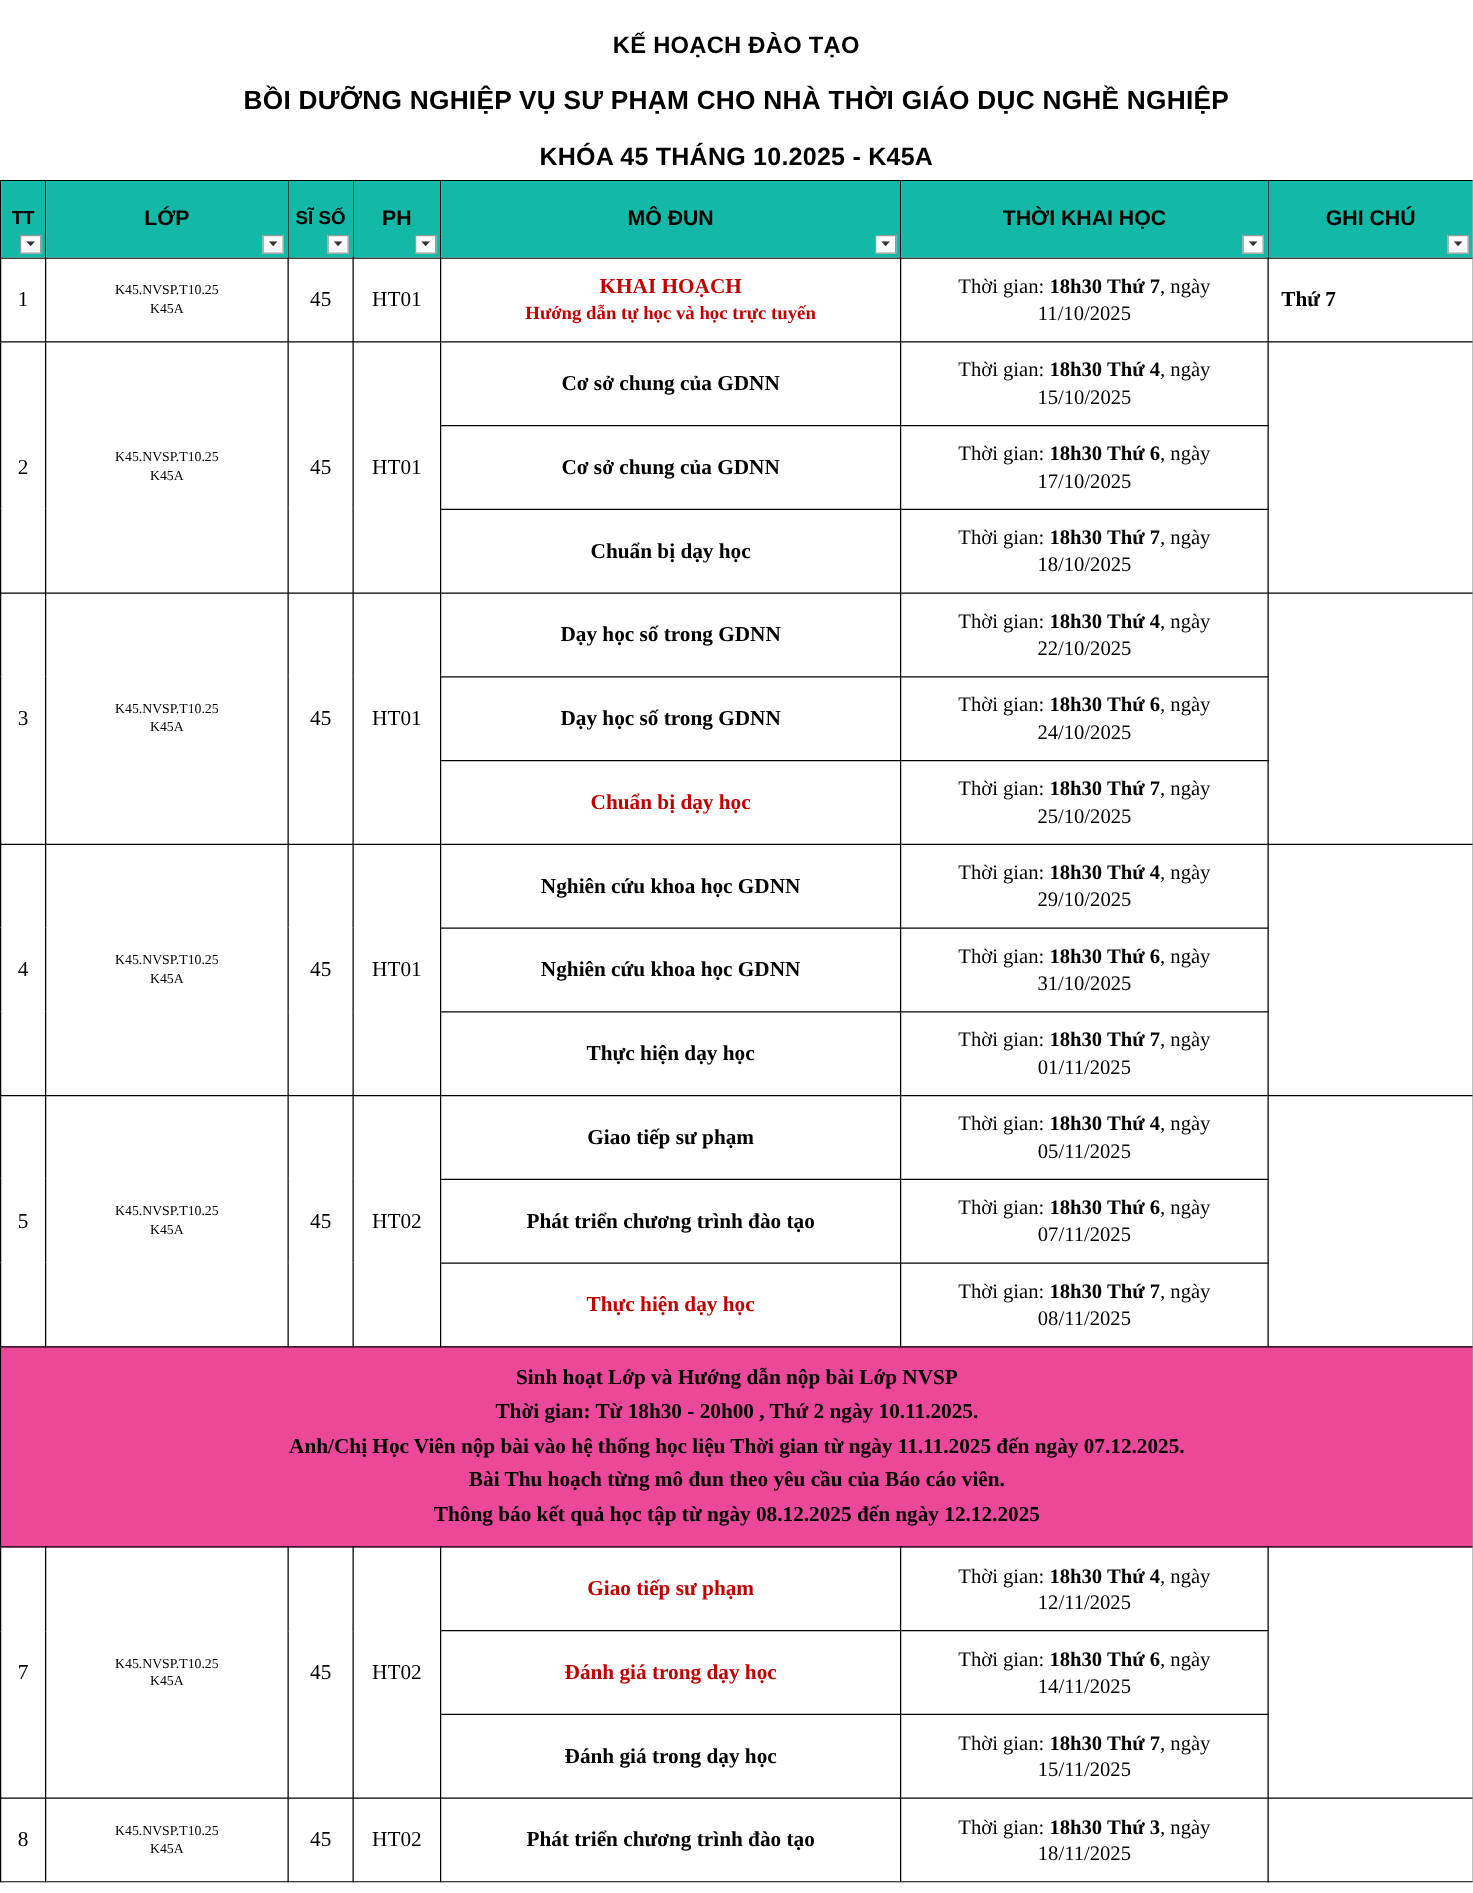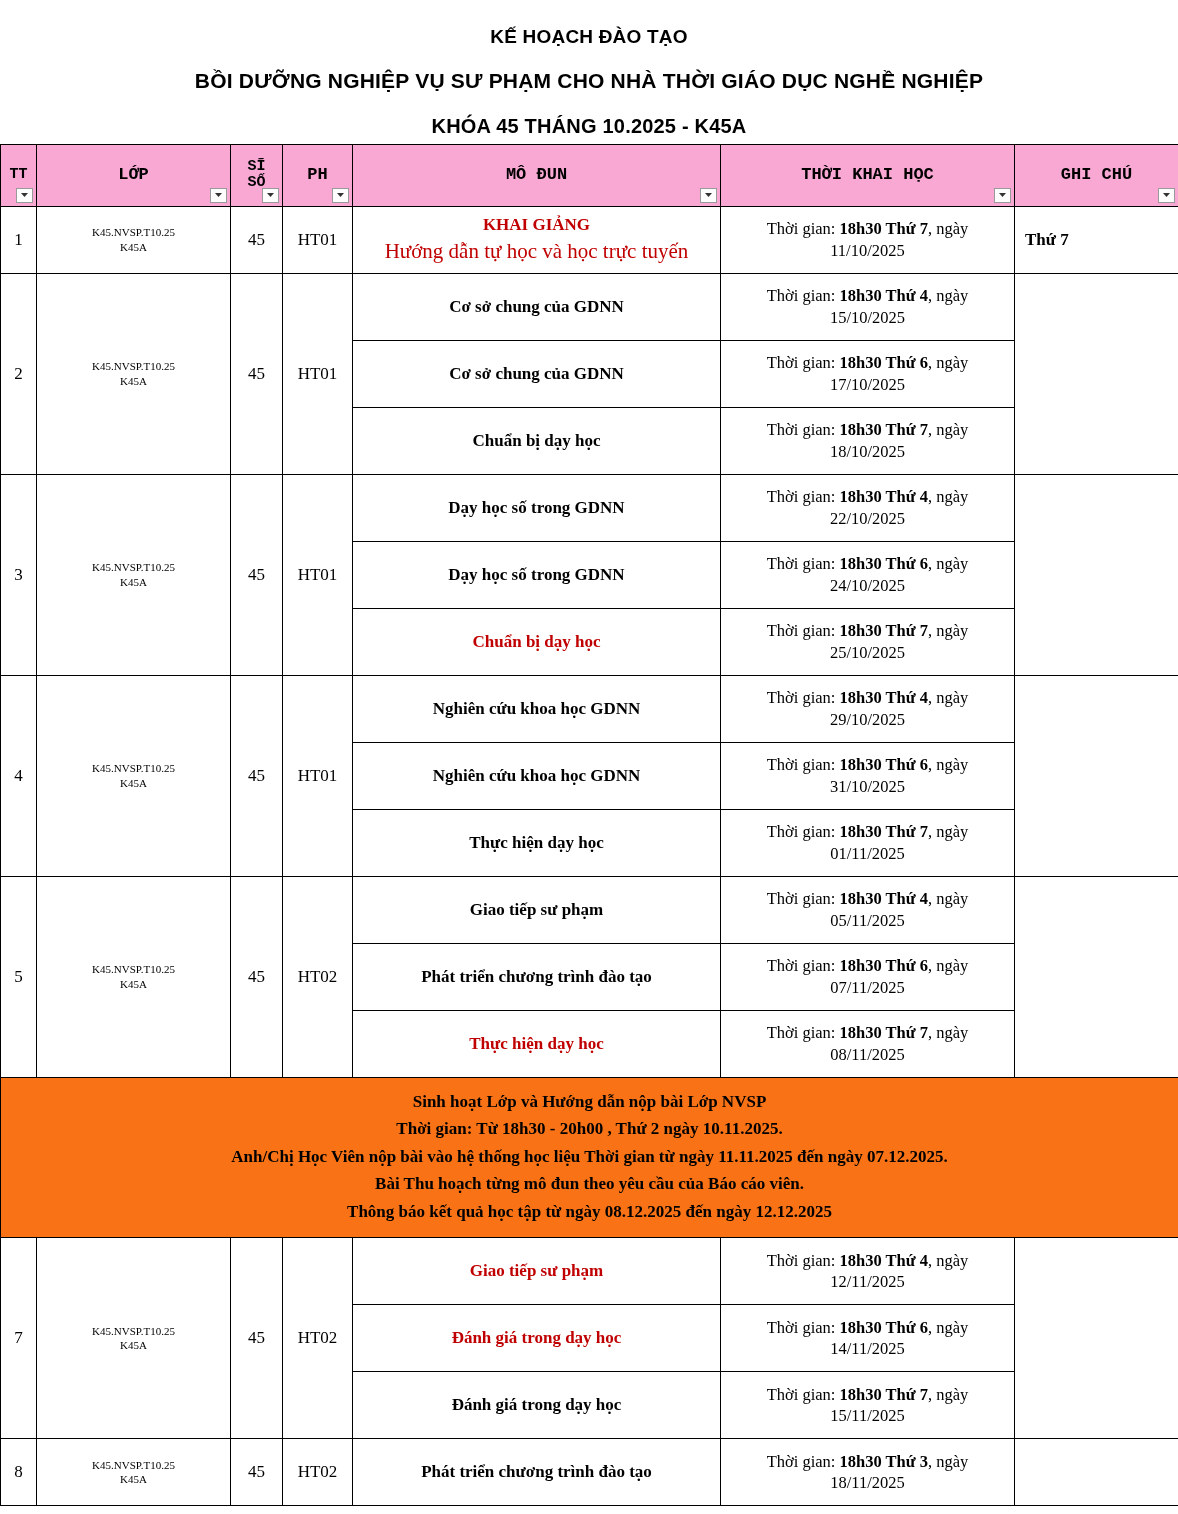--- a/index.html
+++ b/index.html
@@ -42,23 +42,23 @@
   col.c-tt    { width: 36px; }
   col.c-lop   { width: 194px; }
   col.c-siso  { width: 52px; }
   col.c-ph    { width: 70px; }
   col.c-modun { width: 368px; }
   col.c-tg    { width: 294px; }
   col.c-gc    { width: 164px; }
 
   
   thead th {
-    background: #f9a8d4;
+    background: #14b8a6;
     height: 62px;
-    font-family: Liberation Mono, monospace;
+    font-family: Liberation Sans, sans-serif;
     font-weight: bold;
     font-size: 17px;
     text-align: center;
     position: relative;
     padding: 0 4px;
   }
   thead th .hdr-txt {
     display: block;
     line-height: 1.08;
   }
@@ -94,43 +94,43 @@
   }
   td.modun {
     text-align: center;
     font-weight: bold;
     font-size: 17px;
     height: 67px;
     padding: 2px 6px;
   }
   td.modun .sub {
     display: block;
-    font-weight: normal;
-    font-size: 21px;
+    font-weight: bold;
+    font-size: 15px;
     margin-top: 4px;
   }
   td.modun.red-text { color: #c00000; }
   td.tg {
     text-align: center;
     font-size: 16.5px;
     line-height: 1.32;
     padding: 2px 8px;
   }
   td.tg b { font-weight: bold; }
   td.gc {
     text-align: left;
     font-size: 17px;
     font-weight: bold;
     padding-left: 10px;
     vertical-align: middle;
   }
 
   
   td.notice {
-    background: #f97316;
+    background: #ec4899;
     text-align: center;
     font-weight: bold;
     font-size: 17px;
     line-height: 1.62;
     padding: 10px 10px 12px 10px;
   }
   td.notice .nl { display: block; }
 </style>
 </head>
 <body>
@@ -212,21 +212,21 @@
       </th>
     </tr>
   </thead>
 
   <tbody id="plan-body">
       <tr>
         <td class="tt">1</td>
         <td class="lop" rowspan="1">K45.NVSP.T10.25<br>K45A</td>
         <td class="siso">45</td>
         <td class="ph">HT01</td>
-        <td class="modun red-text"><span>KHAI GIẢNG</span><span class="sub">Hướng dẫn tự học và học trực tuyến</span></td>
+        <td class="modun red-text"><span>KHAI HOẠCH</span><span class="sub">Hướng dẫn tự học và học trực tuyến</span></td>
         <td class="tg">Thời gian: <b>18h30 Thứ 7</b>, ngày<br>11/10/2025</td>
         <td class="gc">Thứ 7</td>
       </tr>
       <tr>
         <td class="tt" rowspan="3">2</td>
         <td class="lop" rowspan="3">K45.NVSP.T10.25<br>K45A</td>
         <td class="siso" rowspan="3">45</td>
         <td class="ph" rowspan="3">HT01</td>
         <td class="modun"><span>Cơ sở chung của GDNN</span></td>
         <td class="tg">Thời gian: <b>18h30 Thứ 4</b>, ngày<br>15/10/2025</td>

